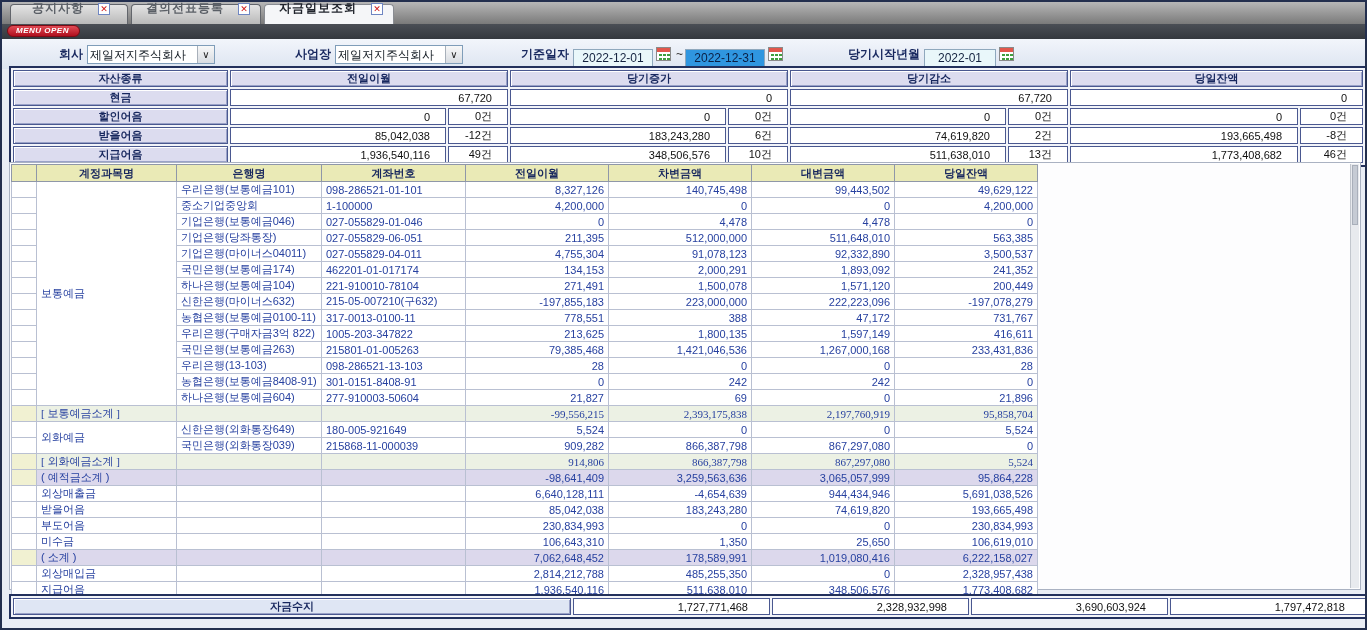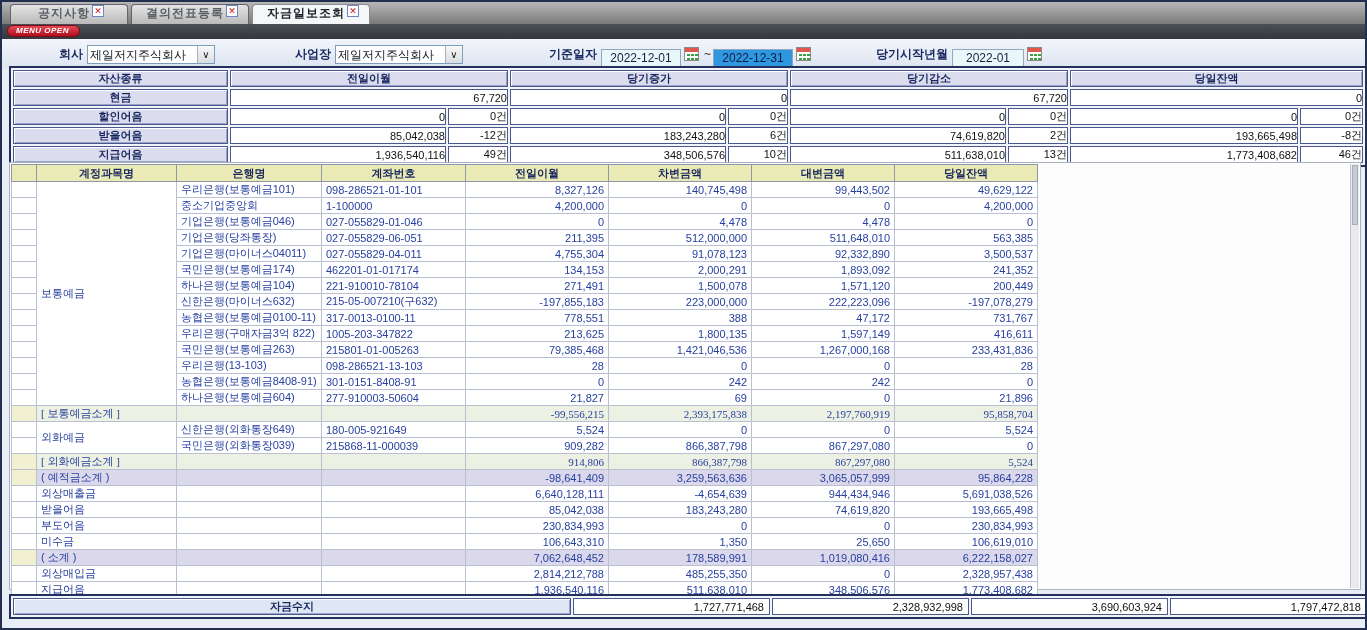--- a/index.html
+++ b/index.html
@@ -3,21 +3,21 @@
 <meta charset="utf-8">
 <style>
   * { box-sizing: border-box; margin: 0; padding: 0; }
   html,body { width:1367px; height:630px; }
   body { font-family: "Liberation Sans", "DejaVu Sans", sans-serif; background:#7d8288; }
   .window { position:relative; width:1367px; height:630px; border:2px solid #232f4e; background:#e9edf5; overflow:hidden; }
 
   
   .tabstrip { position:absolute; left:0; top:0; width:100%; height:22px;
     background:linear-gradient(#b7b7b7,#7a7a7a); display:flex; align-items:flex-end; padding-left:8px; }
-  .tab { display:flex; align-items:flex-start; gap:2px; height:20px; padding:0 10px 12px 14px;
+  .tab { display:flex; align-items:center; gap:14px; height:20px; padding:0 10px 12px 14px;
     border:1px solid #62656b; border-bottom:none; border-radius:4px 4px 0 0;
     background:linear-gradient(#e4e4e4,#b9b9b9); margin-right:3px; cursor:default; min-width:118px; justify-content:center; }
   .tab .lbl { font-size:12px; font-weight:bold; color:#5a5f66; letter-spacing:1px; }
   .tab.active { background:#f5f6f8; border-color:#8a8d93; }
   .tab.active .lbl { color:#20242c; }
   .closebox { width:12px; height:12px; background:#fff; border:1px solid #6f86c2; font-size:9px; line-height:10px;
     text-align:center; color:#d01818; font-weight:bold; }
 
   
   .menubar { position:absolute; left:0; top:22px; width:100%; height:15px; background:linear-gradient(#4a4e55,#34383e); }
@@ -40,21 +40,21 @@
   .cal { position:relative; width:15px; height:14px; background:#fff; border:1px solid #8a8a8a; margin:0 3px; cursor:pointer; display:inline-block; }
   .cal::before { content:""; position:absolute; left:0; right:0; top:0; height:4px; background:#e2574c; }
   .cal .dots { position:absolute; left:2px; top:6px; width:3px; height:2px; background:#3f9e3f;
     box-shadow:4px 0 #3f9e3f, 8px 0 #3f9e3f, 0 4px #3f9e3f, 4px 4px #3f9e3f, 8px 4px #3f9e3f; }
   .tilde { color:#333; margin:0 2px; font-size:12px; }
 
   
   .summary-wrap { position:absolute; left:7px; top:64px; width:1352px; }
   table.summary { width:100%; border-collapse:separate; border-spacing:2px; background:#f2f4f9;
     border:2px solid #22305c; table-layout:fixed; }
-  table.summary th, table.summary td { height:16px; font-size:11px; border:1px solid #4a5890; padding:0 0; overflow:hidden; white-space:nowrap; }
+  table.summary th, table.summary td { height:16px; font-size:11px; border:1px solid #4a5890; padding:0 15px; overflow:hidden; white-space:nowrap; }
   table.summary th { background:#dcdcef; color:#17275e; font-weight:bold;
     box-shadow:inset 1px 1px 0 #ffffff, inset -1px -1px 0 #9aa2c8; }
   td.s-label { background:#dcdcef; color:#17275e; font-weight:bold; text-align:center;
     box-shadow:inset 1px 1px 0 #ffffff, inset -1px -1px 0 #9aa2c8; cursor:pointer; }
   td.s-val { background:#fff; color:#101010; text-align:right;margin-top:24px; }
   td.s-cnt { background:#fff; color:#101010; text-align:right; }
 
   
   .detail-panel { position:absolute; left:7px; top:160px; width:1352px; height:428px; background:#fdfdfe; border:1px solid #aab2c2; }
   table.detail { border-collapse:collapse; table-layout:fixed; width:1026px; margin:1px 0 0 1px; }
@@ -71,21 +71,21 @@
   tr.green td.sel { background:#f1f1d2; }
   tr.purple td { background:#dcd8ec; }
   tr.purple td.sel { background:#f1f1d2; }
 
   .vscroll { position:absolute; right:1px; top:1px; width:9px; height:424px; background:#e8eaee; border-left:1px solid #c2c6cd; }
   .vscroll .thumb { margin:1px; width:6px; height:60px; background:#c6cbd4; border:1px solid #a9afba; }
 
   
   .footer-wrap { position:absolute; left:7px; top:592px; width:1352px; }
   table.footer { width:100%; border-collapse:separate; border-spacing:2px; background:#f2f4f9; border:2px solid #22305c; table-layout:fixed; }
-  table.footer td { height:16px; font-size:11px; border:1px solid #4a5890; padding:0 5px; }
+  table.footer td { height:16px; font-size:11px; border:1px solid #4a5890; padding:0 21px; }
   td.f-label { background:#dfe6f4; color:#17275e; font-weight:bold; text-align:center;
     box-shadow:inset 1px 1px 0 #ffffff, inset -1px -1px 0 #9aa2c8; }
   td.f-val { background:#fff; color:#101010; text-align:right; }
 </style>
 </head>
 <body>
 
 <div class="window">
 
   <div class="tabstrip" id="tabstrip">
@@ -111,21 +111,21 @@
     <span class="flabel" style="margin-left:57px">회사</span>
     <span class="select">
       <span class="txt">제일저지주식회사</span>
       <span class="btn">∨</span>
     </span>
     <span class="flabel" style="margin-left:80px">사업장</span>
     <span class="select">
       <span class="txt">제일저지주식회사</span>
       <span class="btn">∨</span>
     </span>
-    <span class="flabel" style="margin-left:86px">기준일자</span>
+    <span class="flabel" style="margin-left:58px">기준일자</span>
     <span class="datebox">2022-12-01</span>
     <span class="cal">
         <span class="dots"></span>
       </span>
     <span class="tilde">~</span>
     <span class="datebox selected">2022-12-31</span>
     <span class="cal">
         <span class="dots"></span>
       </span>
     <span class="flabel" style="margin-left:62px">당기시작년월</span>

